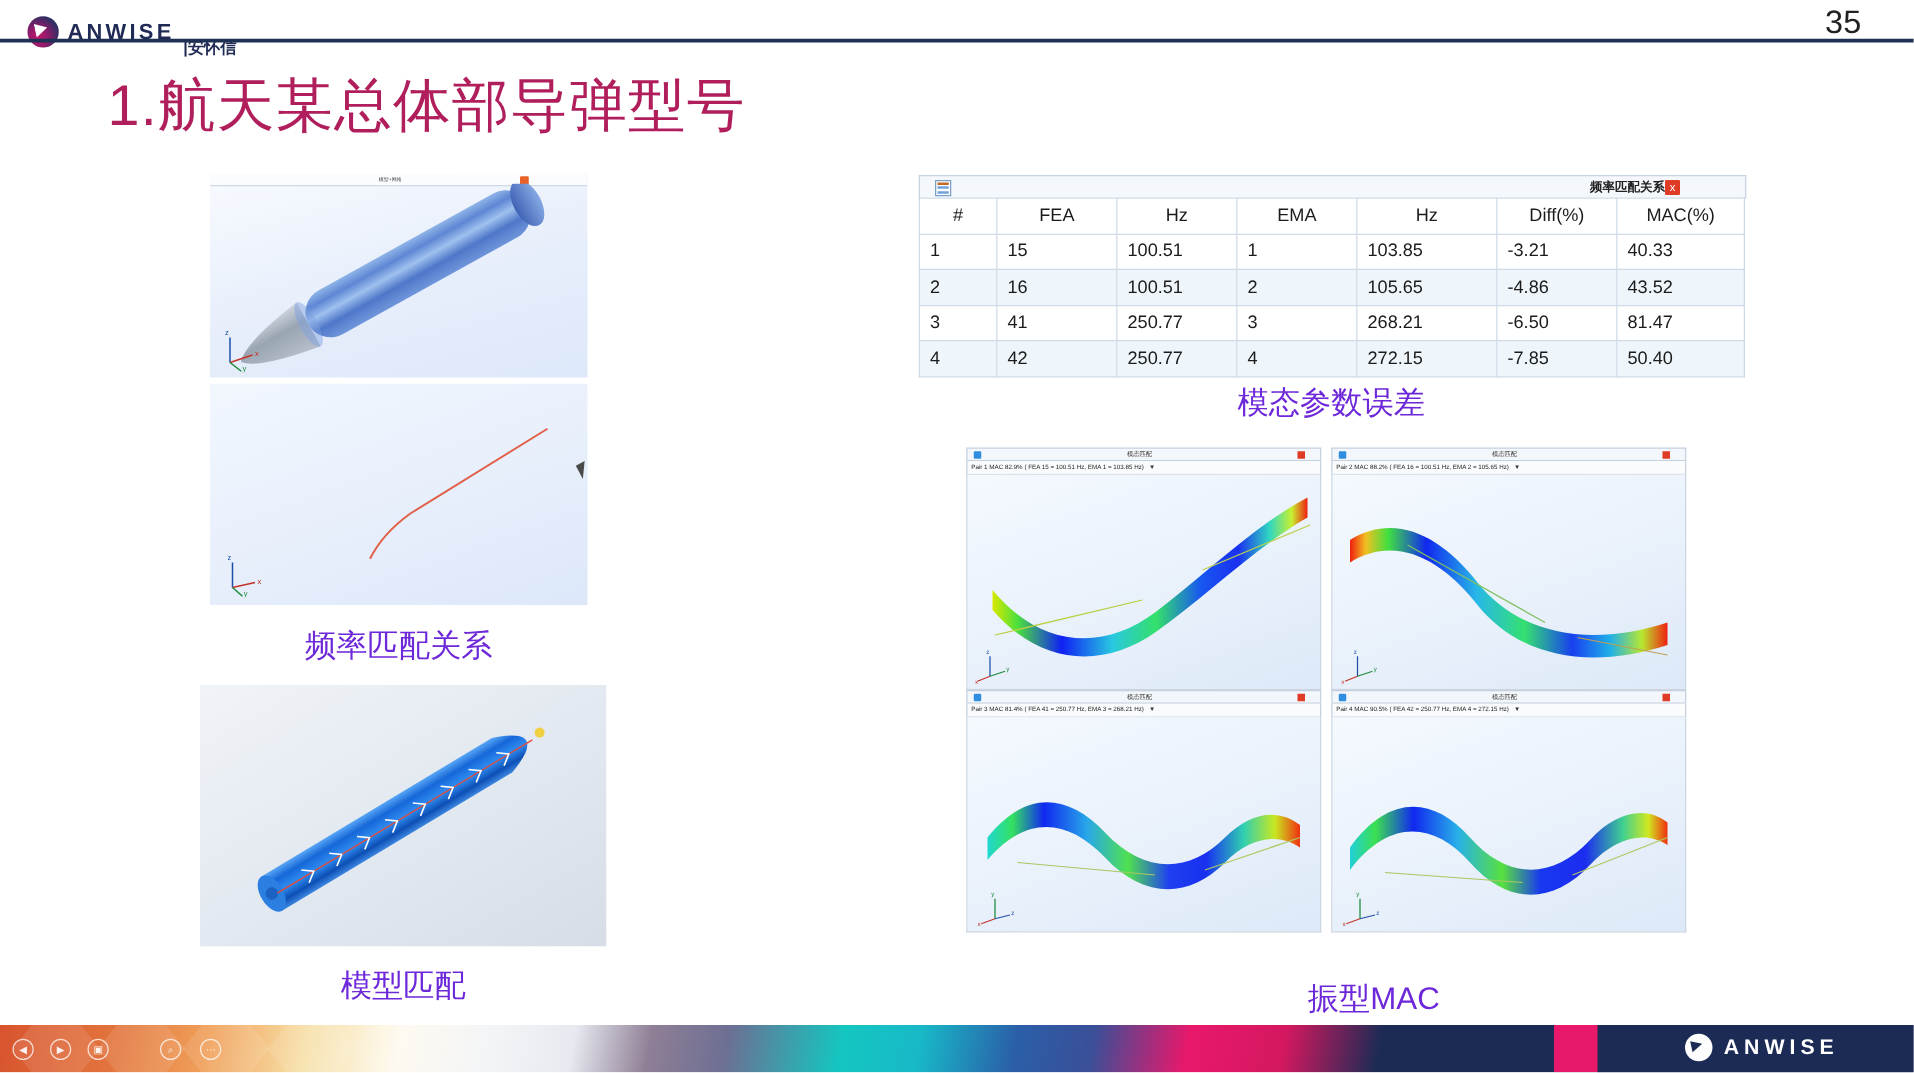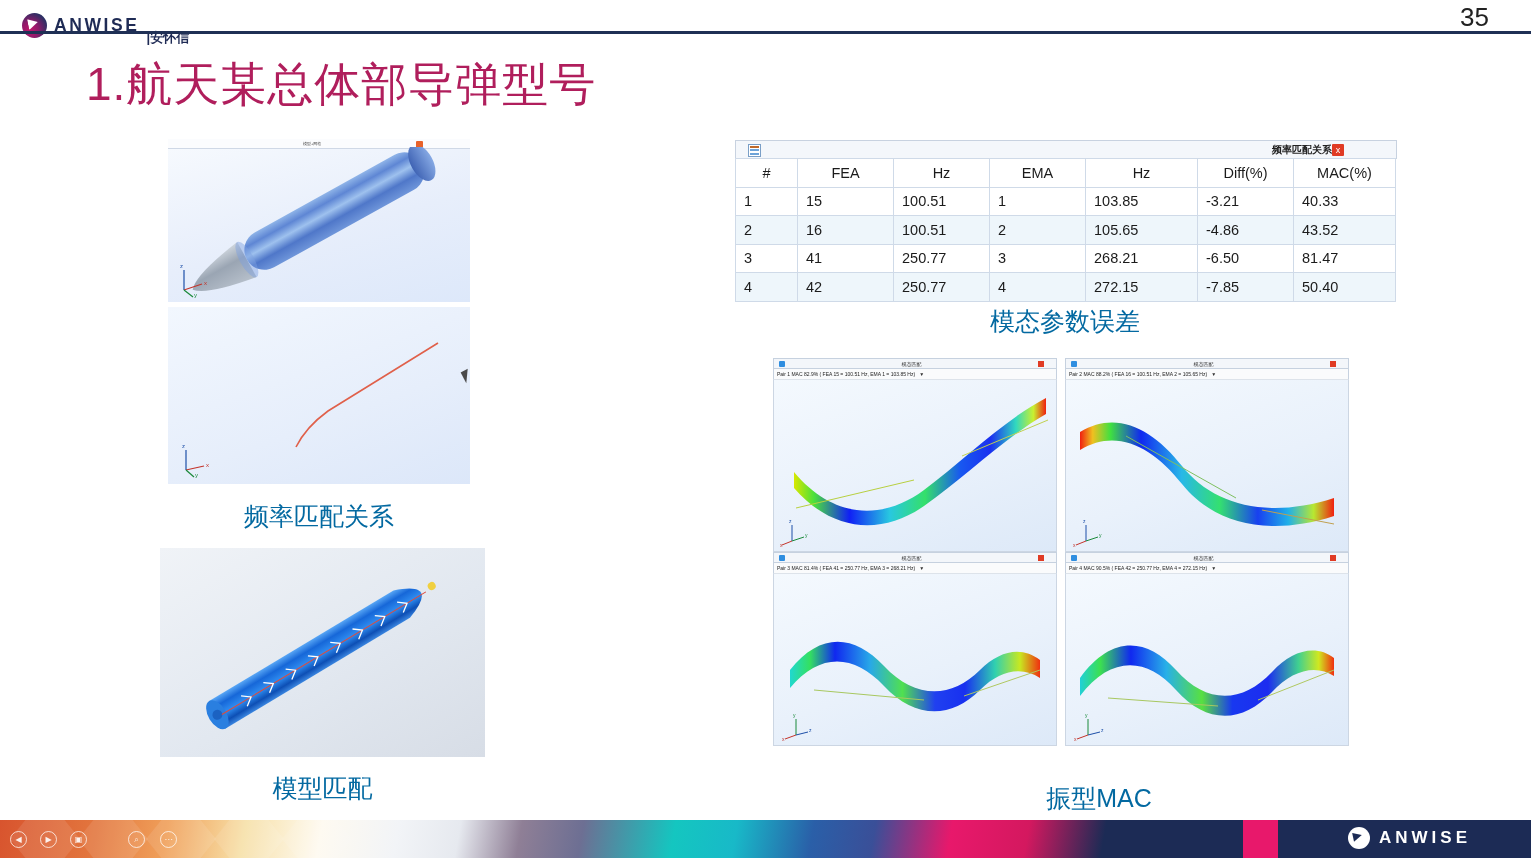--- a/index.html
+++ b/index.html
@@ -22,21 +22,21 @@
     transform:rotate(-12deg);border-radius:1px;}
   .logo-text{font-size:17.5px;font-weight:bold;letter-spacing:2.6px;color:#1f2b55;line-height:1;}
   .logo-cn{font-size:13px;font-weight:bold;color:#1f2b55;letter-spacing:0px;margin-top:25px;}
   .page-num{position:absolute;right:42px;top:2px;font-size:26px;color:#222;font-weight:normal;}
 
   
   .slide-title{position:absolute;left:86px;top:59px;font-size:46px;font-weight:normal;
     color:#b01e5c;letter-spacing:1px;line-height:1.1;white-space:nowrap;}
 
   
-  .caption{position:absolute;font-size:25px;color:#0369a1;text-align:center;white-space:nowrap;}
+  .caption{position:absolute;font-size:25px;color:#6d28d9;text-align:center;white-space:nowrap;}
 
   
   .panel{position:absolute;background:#eef3fb;overflow:hidden;}
 
   .cad-panel{left:168px;top:139px;width:302px;height:163px;
     background:linear-gradient(165deg,#f7fafe 0%,#e7eefb 55%,#dde8fa 100%);}
   .cad-titlebar{position:absolute;left:0;top:0;width:302px;height:9px;background:#fbfcfe;
     border-bottom:1px solid #cfd8e6;}
   .cad-titlebar-label{position:absolute;left:135px;top:0px;font-size:4px;color:#4a4a4a;line-height:9px;}
   .cad-close{position:absolute;left:248px;top:1.5px;width:7px;height:7px;background:#e8622a;border-radius:1px;}

